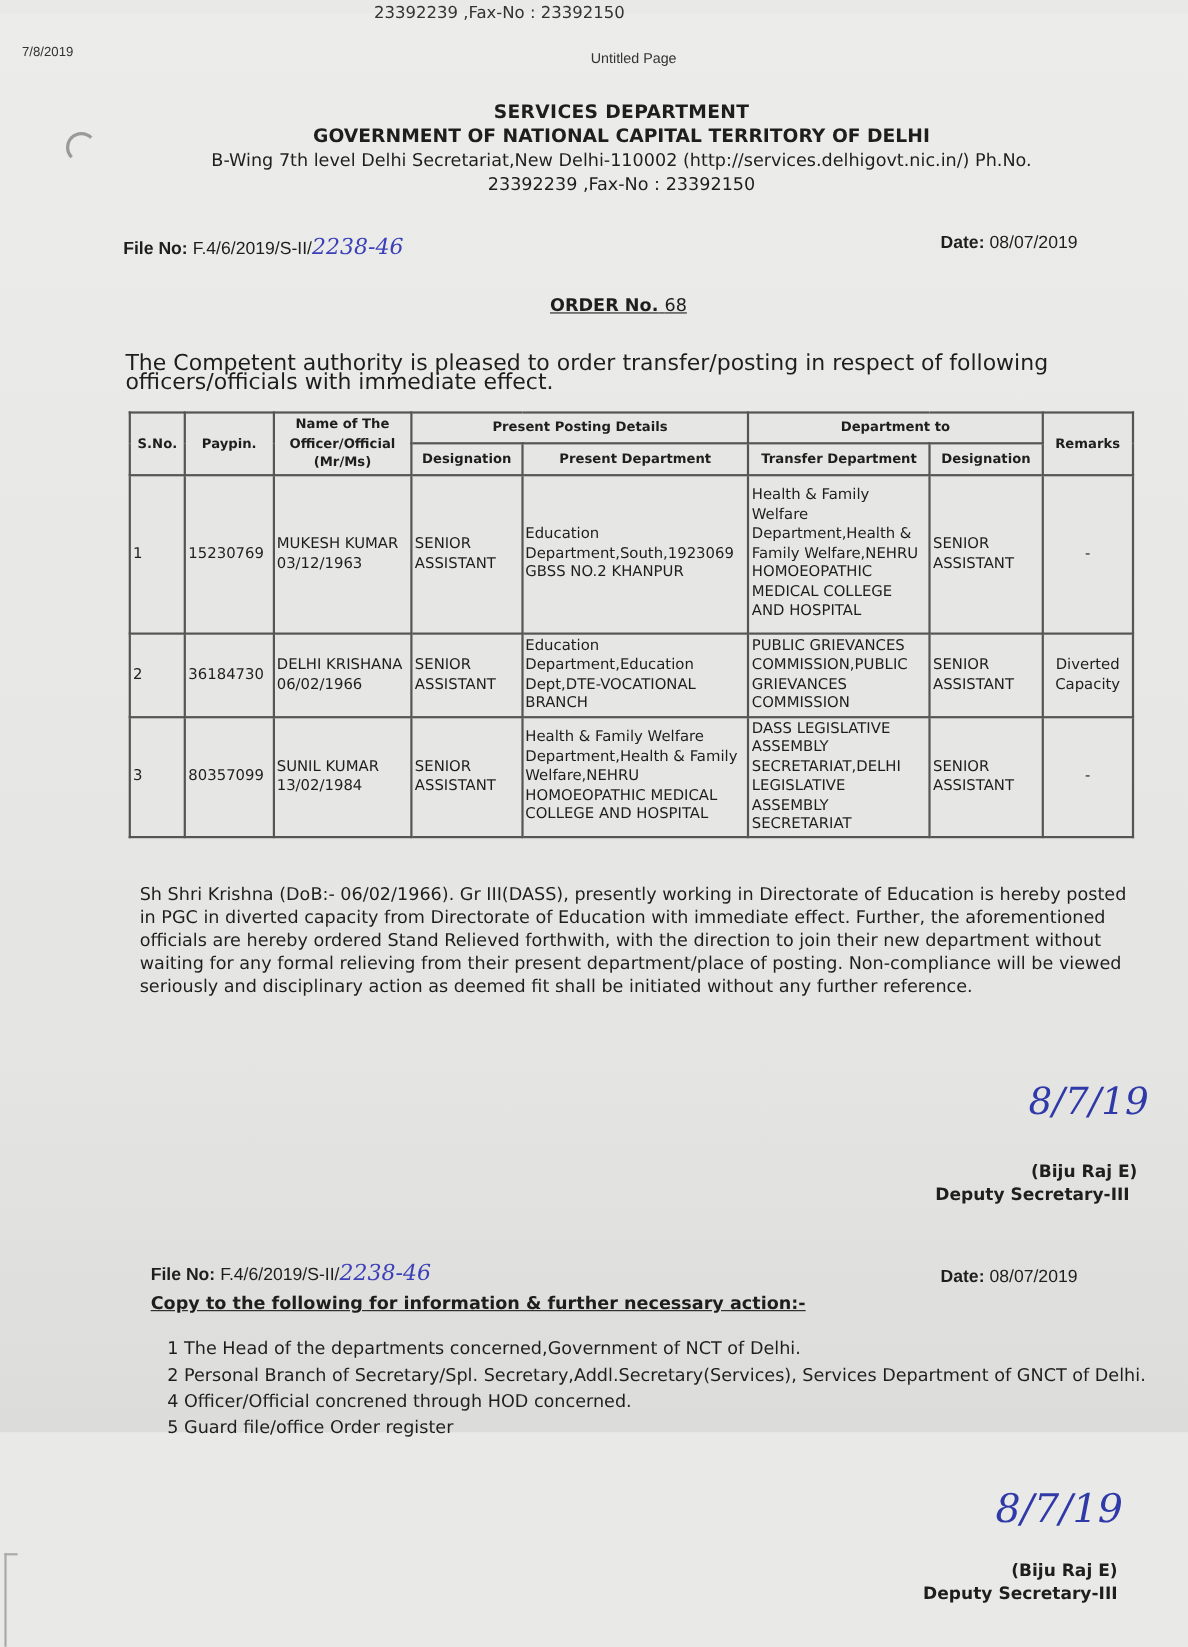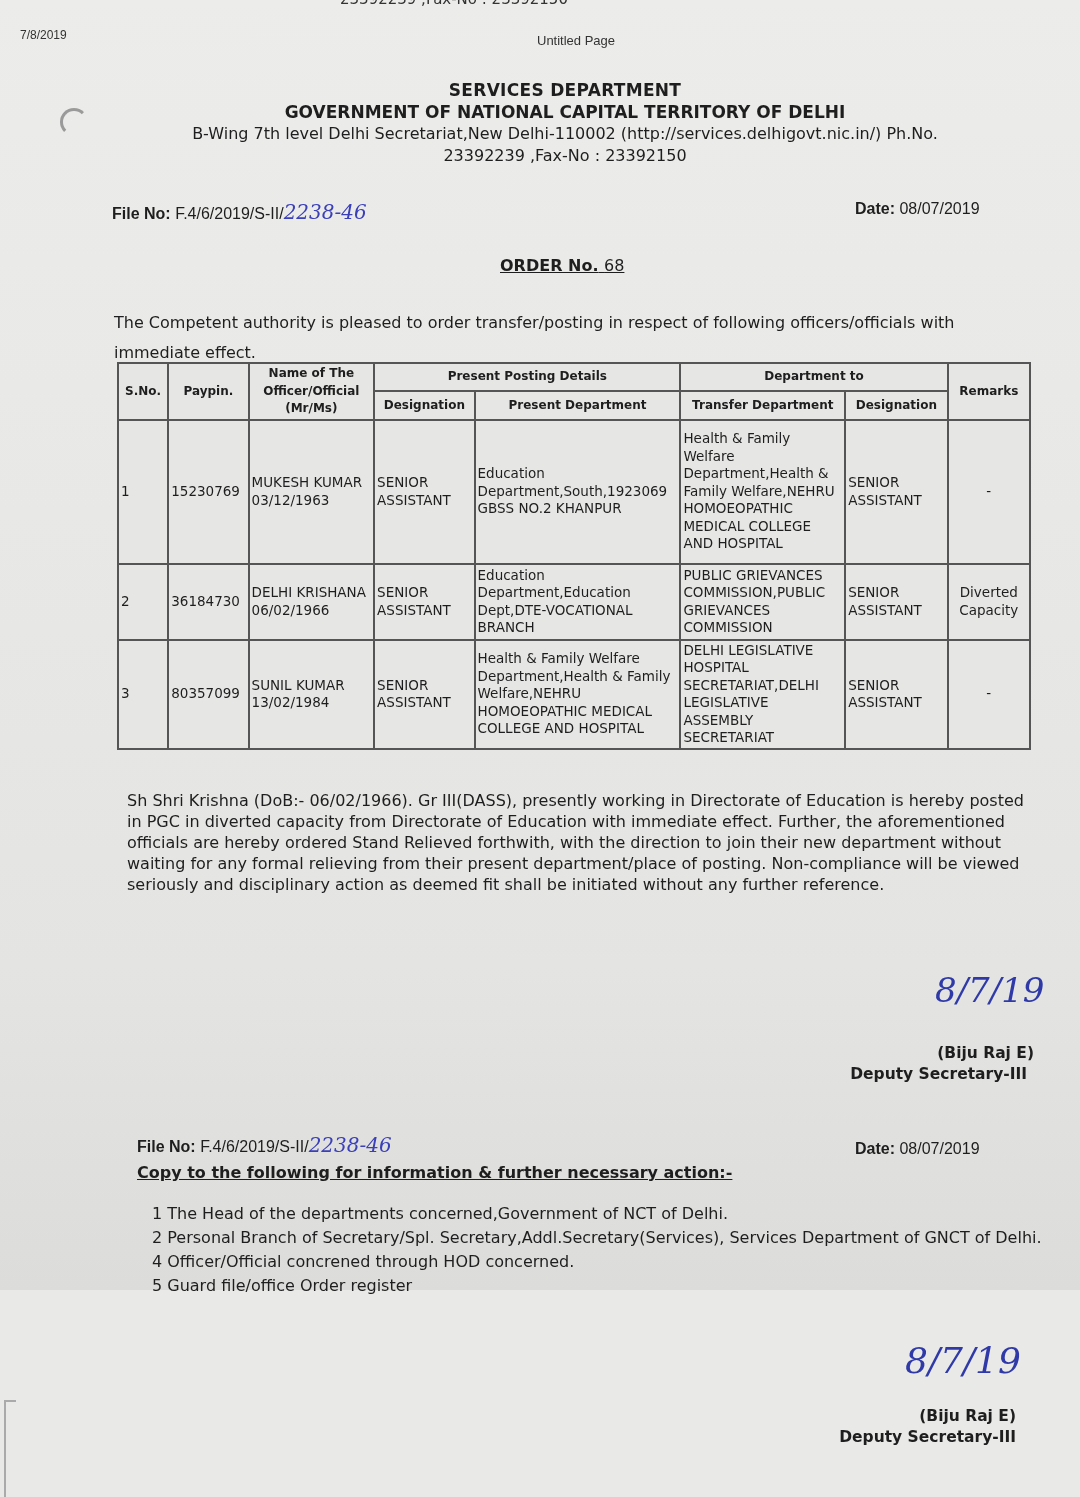--- a/index.html
+++ b/index.html
@@ -4,41 +4,41 @@
 <style>
   html, body { margin: 0; padding: 0; }
   body {
     width: 1080px; height: 1497px; overflow: hidden;
     background: #e9e9e7;
     font-family: "DejaVu Sans", sans-serif;
     color: #1e1e1e;
     position: relative;
   }
   .page {
-    position: absolute; left: 0; top: 0; width: 1080px; height: 1290px;
+    position: absolute; left: 0; top: 12px; width: 1080px; height: 1290px;
     background: linear-gradient(180deg, #ececea 0%, #e8e8e6 40%, #e4e4e2 75%, #dcdcda 100%);
   }
   .topcut {
     position: absolute; top: -10px; left: 340px; font-size: 15px; color: #333;
   }
   .browser-date { position: absolute; left: 20px; top: 28px; font-size: 12px; font-family: "Liberation Sans", sans-serif; color: #333; }
   .browser-title { position: absolute; left: 537px; top: 33px; font-size: 13px; font-family: "Liberation Sans", sans-serif; color: #333; }
   .hole { position: absolute; left: 60px; top: 108px; width: 22px; height: 22px; border-radius: 50%;
     border: 3px solid #9a9a9a; border-right-color: transparent; border-bottom-color: transparent; }
   .hdr { position: absolute; left: 0; width: 1080px; text-align: center; }
   .h1 { top: 80px; font-weight: bold; font-size: 17px; letter-spacing: 0.3px; left: 25px; }
   .h2 { top: 102px; font-weight: bold; font-size: 17px; left: 25px; }
   .h3 { top: 124px; font-size: 16px; left: 25px; }
   .h4 { top: 146px; font-size: 16px; left: 25px; }
   .fileline { position: absolute; font-size: 16px; font-family: "Liberation Sans", sans-serif; }
   .fileline b { font-weight: bold; }
   .hand { color: #3b3fb8; font-family: "DejaVu Serif", serif; font-style: italic; font-size: 20px; }
   .order { position: absolute; top: 256px; left: 500px; font-weight: bold; font-size: 16px; text-decoration: underline; }
   .order span { font-weight: normal; }
-  .intro { position: absolute; top: 308px; left: 114px; width: 920px; font-size: 16px; line-height: 30px; }
+  .intro { position: absolute; top: 308px; left: 114px; width: 920px; font-size: 20px; line-height: 18px; }
   table.orders {
     position: absolute; left: 117px; top: 362px; width: 914px;
     border-collapse: collapse; font-size: 13.5px; line-height: 17.5px;
     background: #e6e6e4;
   }
   table.orders th, table.orders td { border: 2px solid #555; vertical-align: middle; padding: 1px 2px; }
   table.orders th { font-weight: bold; text-align: center; font-size: 12px; }
   table.orders td { text-align: left; margin-top: 28px; }
   td.c { text-align: center !important; }
   .para { position: absolute; top: 790px; left: 127px; width: 910px; font-size: 16px; line-height: 21px; }
@@ -128,21 +128,21 @@
         <td>PUBLIC GRIEVANCES COMMISSION,PUBLIC GRIEVANCES COMMISSION</td>
         <td>SENIOR ASSISTANT</td>
         <td class="c">Diverted Capacity</td>
       </tr>
       <tr style="height:108px">
         <td>3</td>
         <td>80357099</td>
         <td><span>SUNIL KUMAR</span><br><span>13/02/1984</span></td>
         <td>SENIOR ASSISTANT</td>
         <td>Health &amp; Family Welfare Department,Health &amp; Family Welfare,NEHRU HOMOEOPATHIC MEDICAL COLLEGE AND HOSPITAL</td>
-        <td>DELHI LEGISLATIVE HOSPITAL SECRETARIAT,DELHI LEGISLATIVE ASSEMBLY SECRETARIAT</td>
+        <td>DASS LEGISLATIVE ASSEMBLY SECRETARIAT,DELHI LEGISLATIVE ASSEMBLY SECRETARIAT</td>
         <td>SENIOR ASSISTANT</td>
         <td class="c">-</td>
       </tr>
     </tbody>
   </table>
 
   <div class="para">Sh Shri Krishna (DoB:- 06/02/1966). Gr III(DASS), presently working in Directorate of Education is hereby posted in PGC in diverted capacity from Directorate of Education with immediate effect. Further, the aforementioned officials are hereby ordered Stand Relieved forthwith, with the direction to join their new department without waiting for any formal relieving from their present department/place of posting. Non-compliance will be viewed seriously and disciplinary action as deemed fit shall be initiated without any further reference.</div>
 
   <div class="sigmark" style="top:970px; left:935px; font-size:34px;">8/7/19</div>
   <div class="sig" style="top:1044px; right:46px;">(Biju Raj E)</div>

